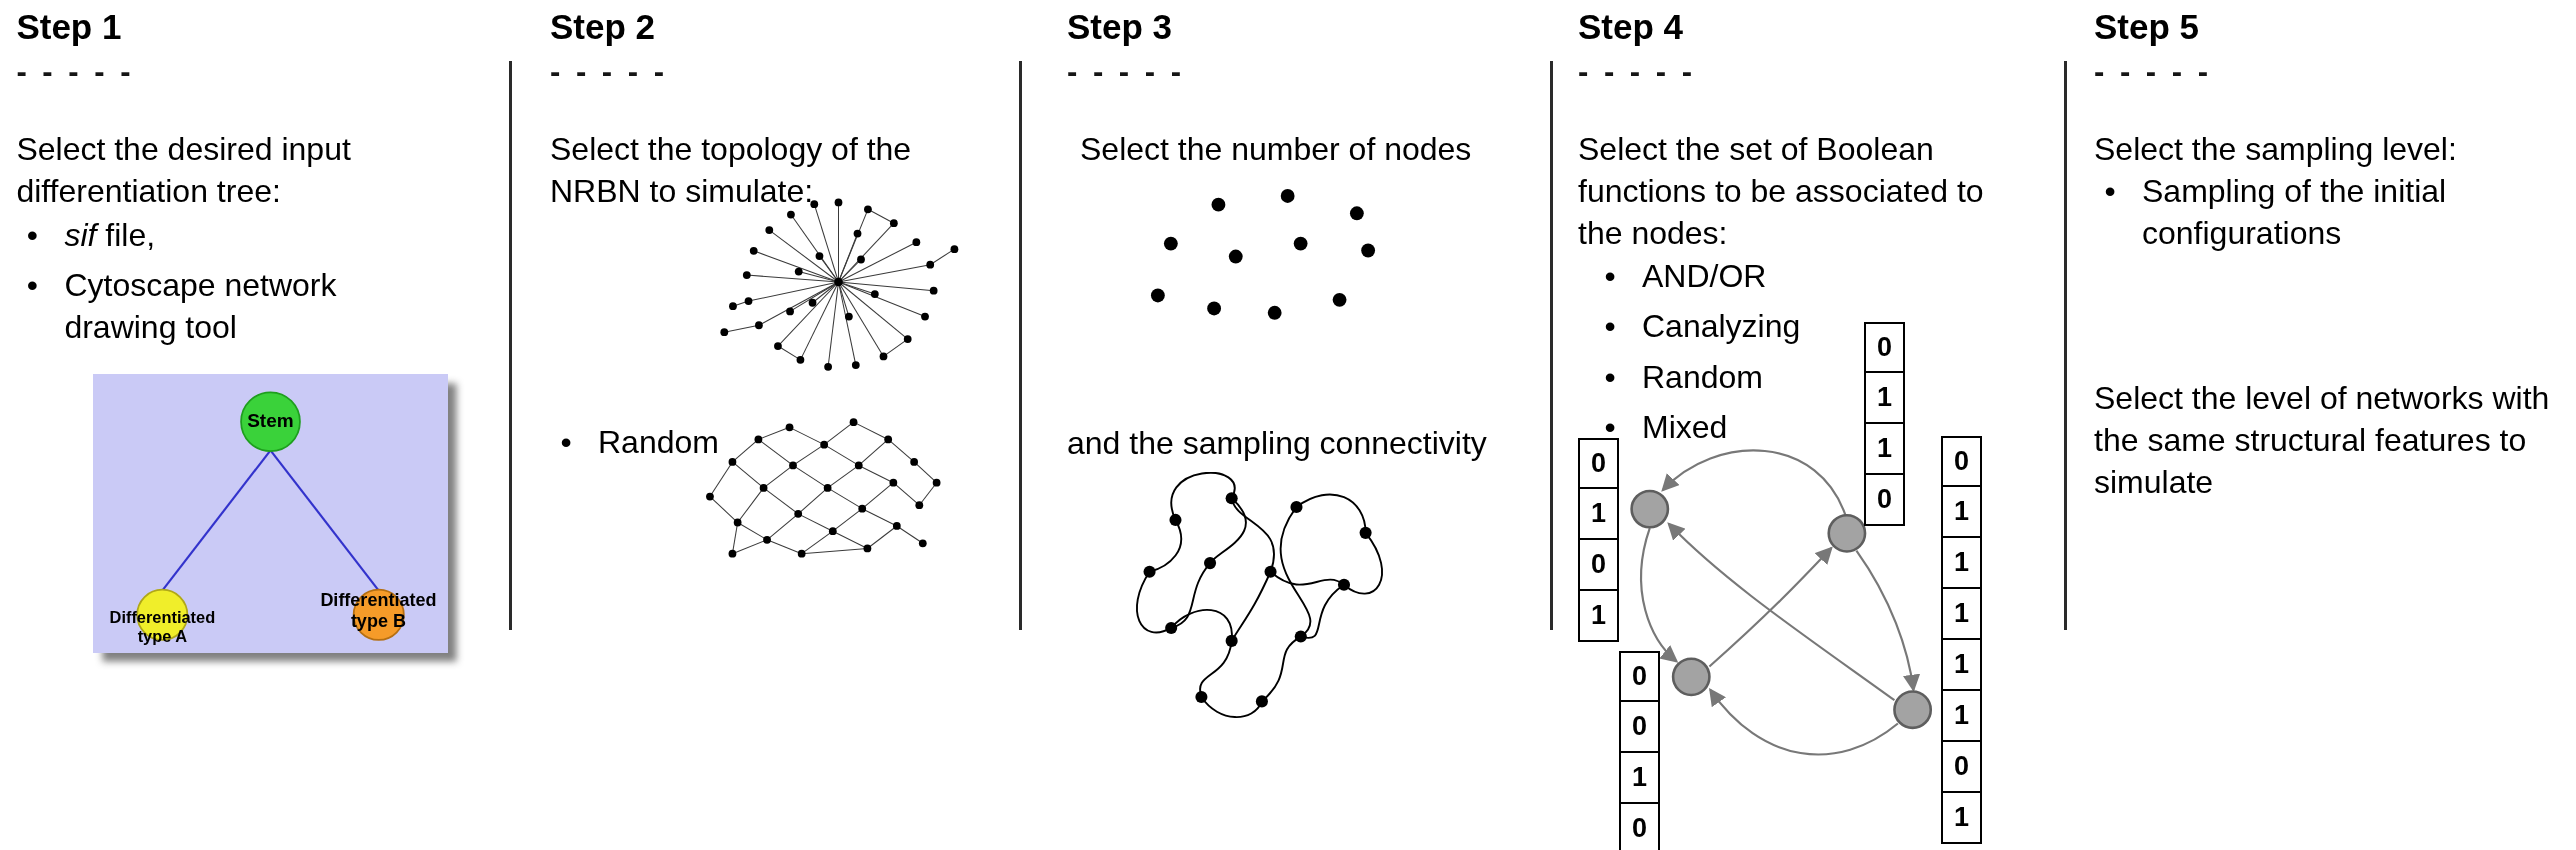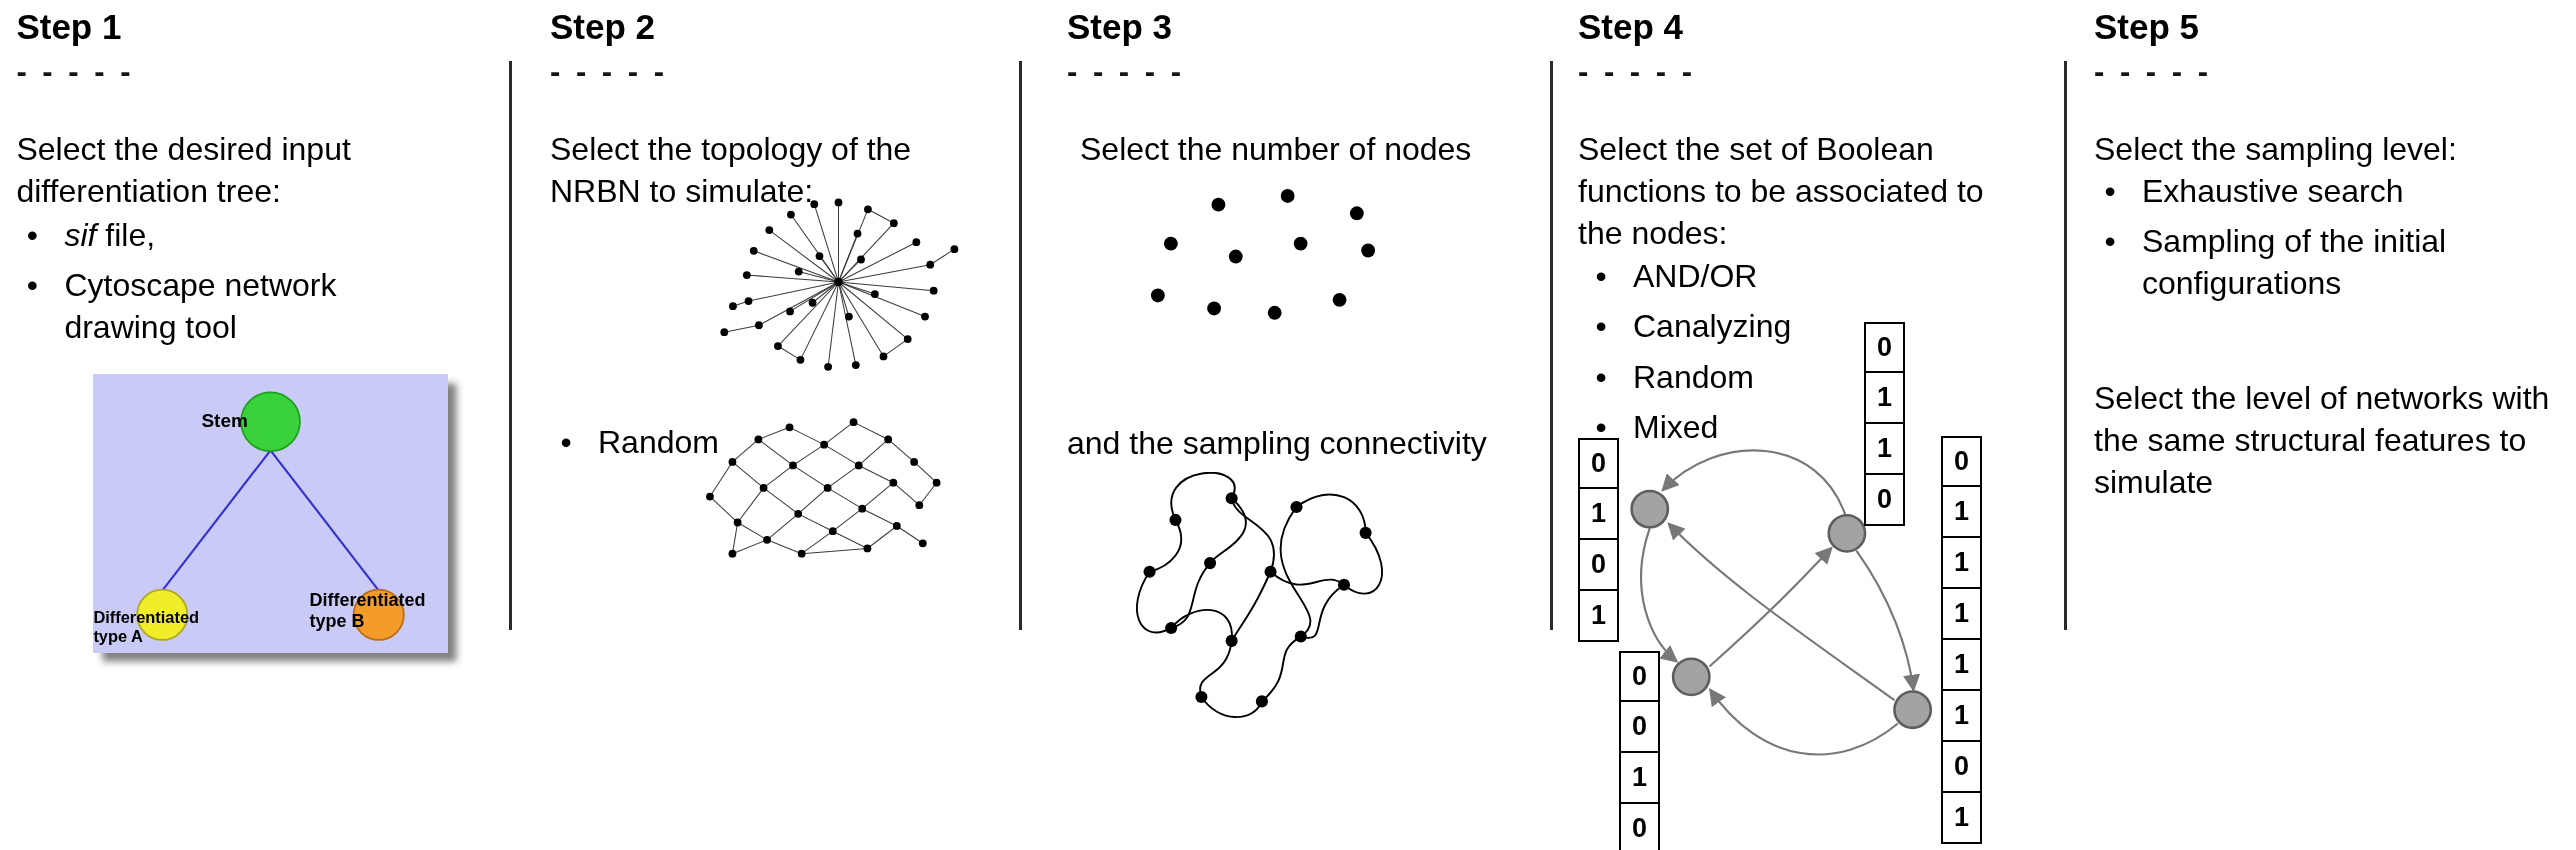--- a/index.html
+++ b/index.html
@@ -22,21 +22,21 @@
   
   .tree-box {
     position:absolute; left:77px; top:374px; width:355px; height:279px;
     background:var(--tree-bg,#cacaf6);
     box-shadow:8.7px 8.7px 7px rgba(60,60,60,0.65);
   }
   .tree-line { stroke:var(--tree-edge,#3333cc); stroke-width:2.5px; }
   .stem-circle  { fill:var(--stem-fill,#3ad23a);  stroke:#1e9e1e; stroke-width:2px; }
   .type-a-circle{ fill:var(--type-a-fill,#f0ee2a); stroke:#b0a818; stroke-width:2px; }
   .type-b-circle{ fill:var(--type-b-fill,#f59b29); stroke:#b56f12; stroke-width:2px; }
-  .tree-label { position:absolute; text-align:left; font-weight:700; color:#000; }
+  .tree-label { position:absolute; text-align:center; font-weight:700; color:#000; }
   .stem-label { left:108px; top:36px;  width:138px; font-size:19px; }
   .a-label    { left:0px;   top:234px; width:138px; font-size:16.4px; line-height:1.15; }
   .b-label    { left:216px; top:216px; width:138px; font-size:18px; line-height:1.15; }
 
   
   .net-box { position:absolute; left:0px; top:322px; width:415px; height:529px; }
   .btable { position:absolute; display:flex; flex-direction:column; }
   .bcell {
     width:41px; height:51px; background:#fff; border:2.6px solid #000;
     display:flex; align-items:center; justify-content:center;
@@ -294,21 +294,21 @@
           <circle cx="100" cy="260" r="7"></circle>
         <circle cx="170" cy="265" r="7"></circle>
       </g>
     </svg>
   </section>
 
   <section class="col" style="left:1578px;width:472px">
     <h2 class="title">Step 4</h2>
     <div class="dashes">- - - - -</div>
     <p class="para" style="top:128px;left:0;width:450px"><span>Select the </span><b>set of Boolean functions</b><span> to be associated to the nodes:</span></p>
-    <ul class="bullets" style="top:256px;left:7px;width:286px">
+    <ul class="bullets" style="top:256px;left:16px;width:286px">
       <li><span>AND/OR</span></li>
       <li><span>Canalyzing</span></li>
       <li><span>Random</span></li>
       <li><span>Mixed</span></li>
     </ul>
 
     <div class="net-box">
       <svg width="415" height="529" viewBox="0 0 480 611" style="left:0;top:0">
         <defs>
           <marker id="arr" markerWidth="8" markerHeight="8" refX="7" refY="4" orient="auto">
@@ -360,20 +360,19 @@
         <div class="bcell">1</div>
       </div>
     </div>
   </section>
 
   <section class="col" style="left:2094px;width:472px">
     <h2 class="title">Step 5</h2>
     <div class="dashes">- - - - -</div>
     <p class="para" style="top:128px;left:0;width:472px"><span>Select the </span><b>sampling level</b><span>:</span></p>
     <ul class="bullets" style="top:171px;left:0;width:407px">
-      <li><span>Exhaustive search</span></li>
       <li><span>Sampling of the initial configurations</span></li>
     </ul>
     <p class="para" style="top:377px;left:0;width:467px"><span>Select the </span><b>level of networks</b><span> with the same structural features to simulate</span></p>
   </section>
 
 </div>
 
 
 </body></html>

